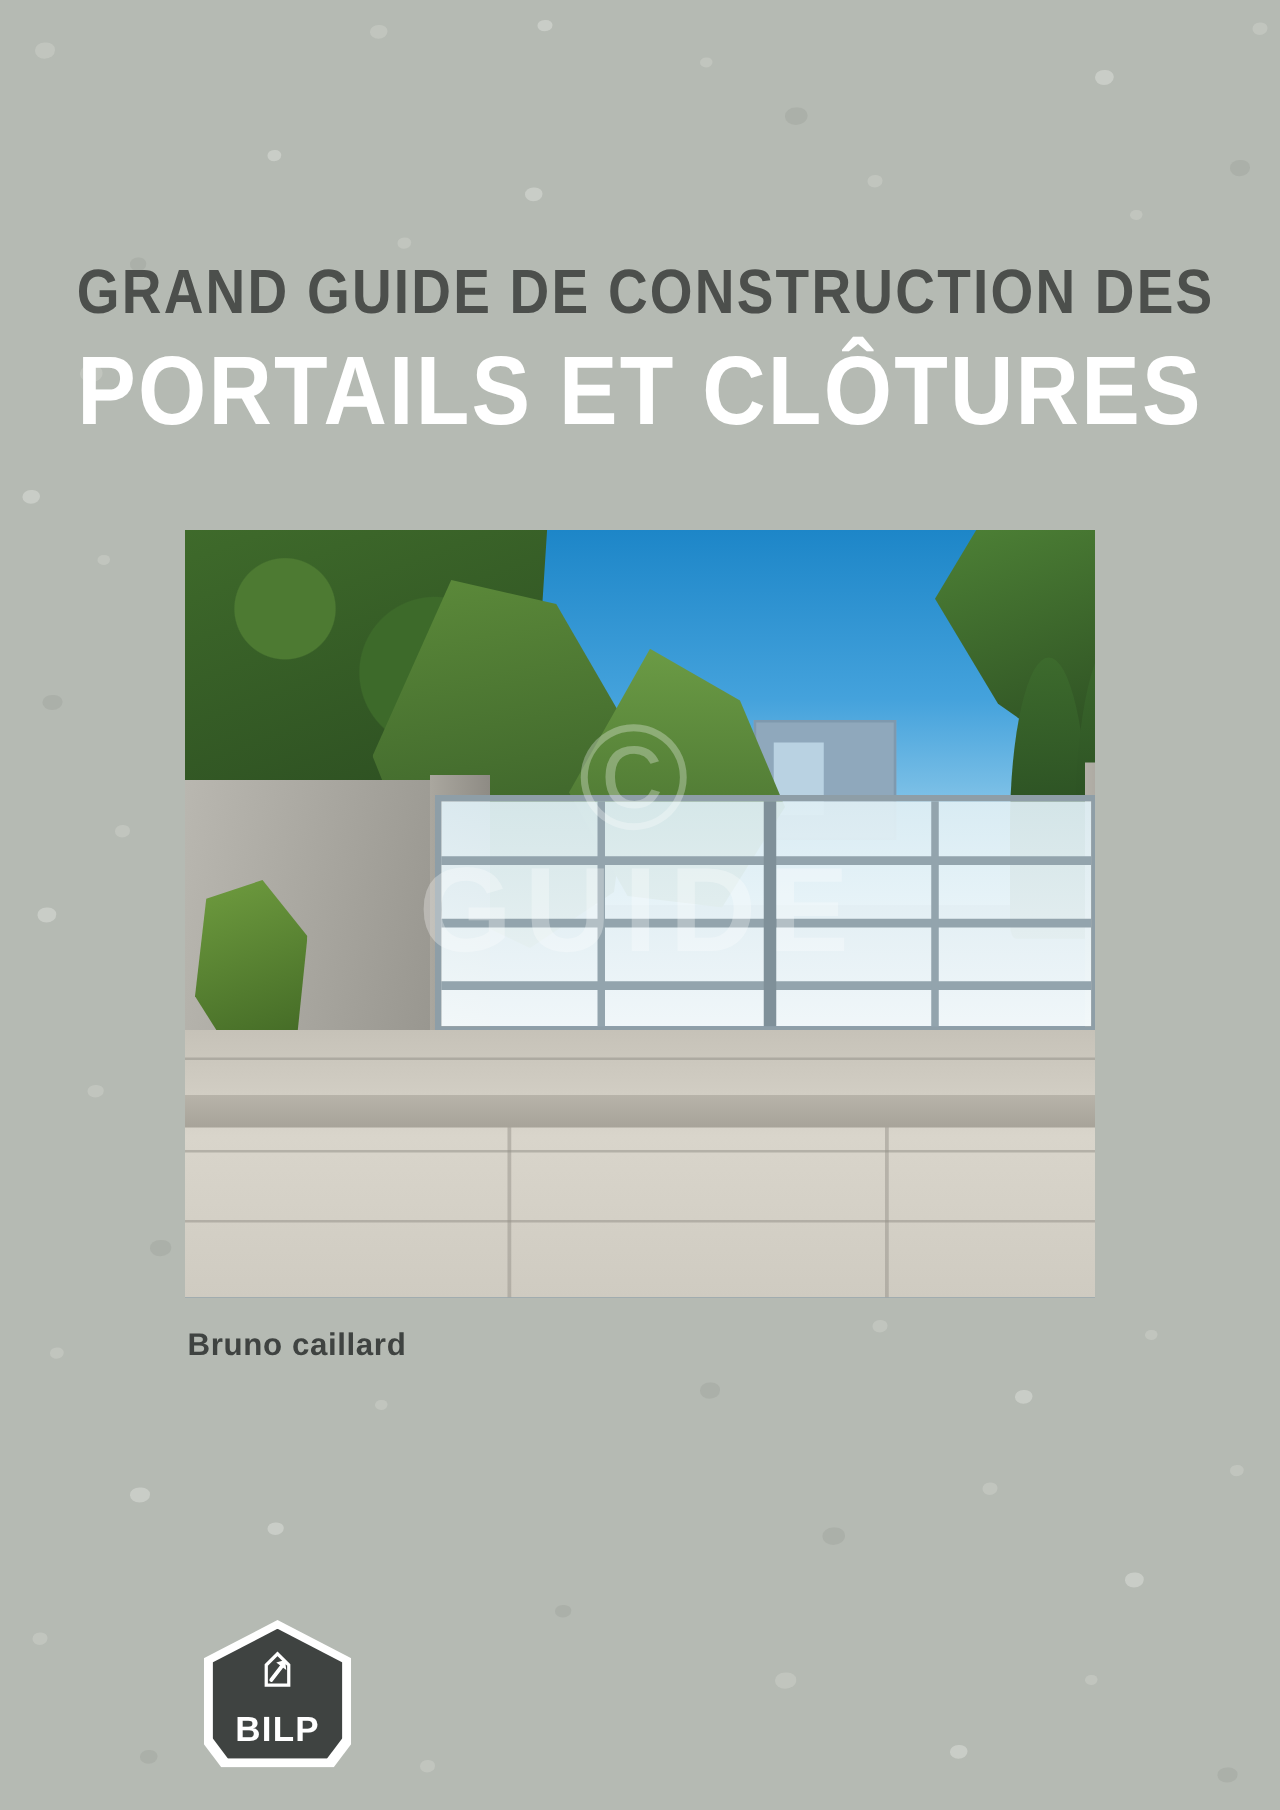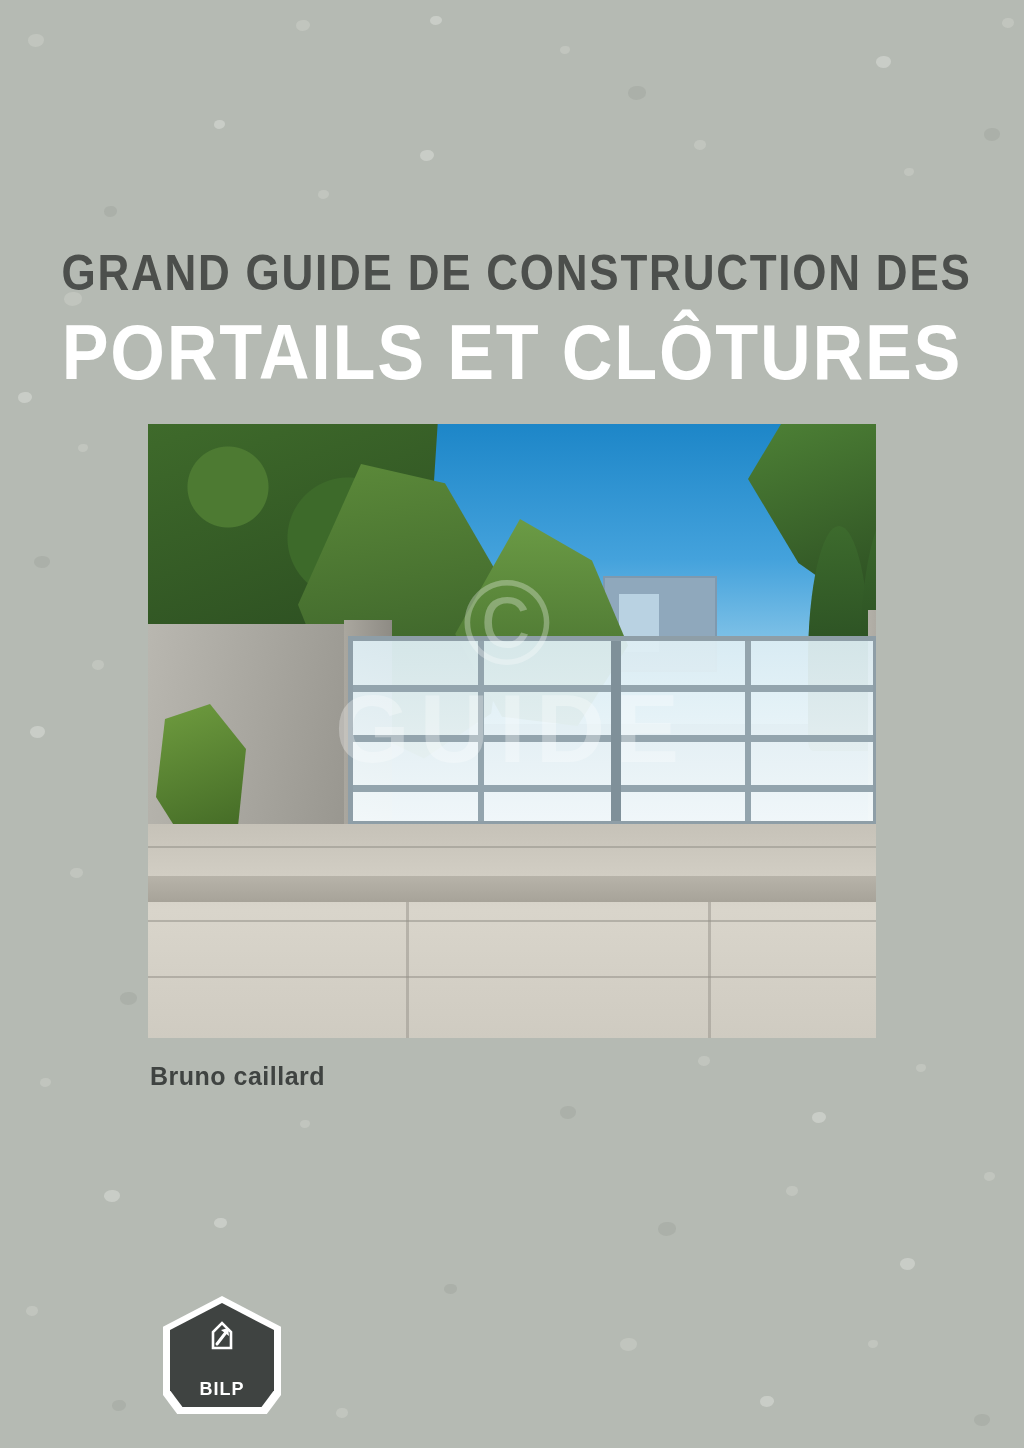--- a/index.html
+++ b/index.html
@@ -35,21 +35,20 @@
   .cover {
     position: relative;
     z-index: 2;
   }
   .title-wrap {
     position: absolute;
     top: 208px;
     left: 0;
     width: 1024px;
     text-align: center;
-    margin-top: 40px;
   }
   .title-line1 {
     font-family: "Liberation Sans Narrow", "Liberation Sans", sans-serif;
     font-weight: bold;
     font-size: 50px;
     letter-spacing: 2px;
     color: #4c4f4c;
     line-height: 1;
     transform: scaleX(0.88);
     transform-origin: center;
@@ -255,21 +254,21 @@
     color: #ffffff;
   }
   .logo-text {
     position: absolute;
     left: 0;
     right: 0;
     bottom: 14px;
     text-align: center;
     font-family: "Liberation Sans", sans-serif;
     font-weight: bold;
-    font-size: 18px;
+    font-size: 28px;
     letter-spacing: 1px;
     color: #ffffff;
   }
 </style>
 </head>
 <body>
 
 <div class="speckles">
   <div class="speckle" style="left:28px;top:34px;width:16px;height:13px;"></div>
   <div class="speckle light" style="left:214px;top:120px;width:11px;height:9px;"></div>

